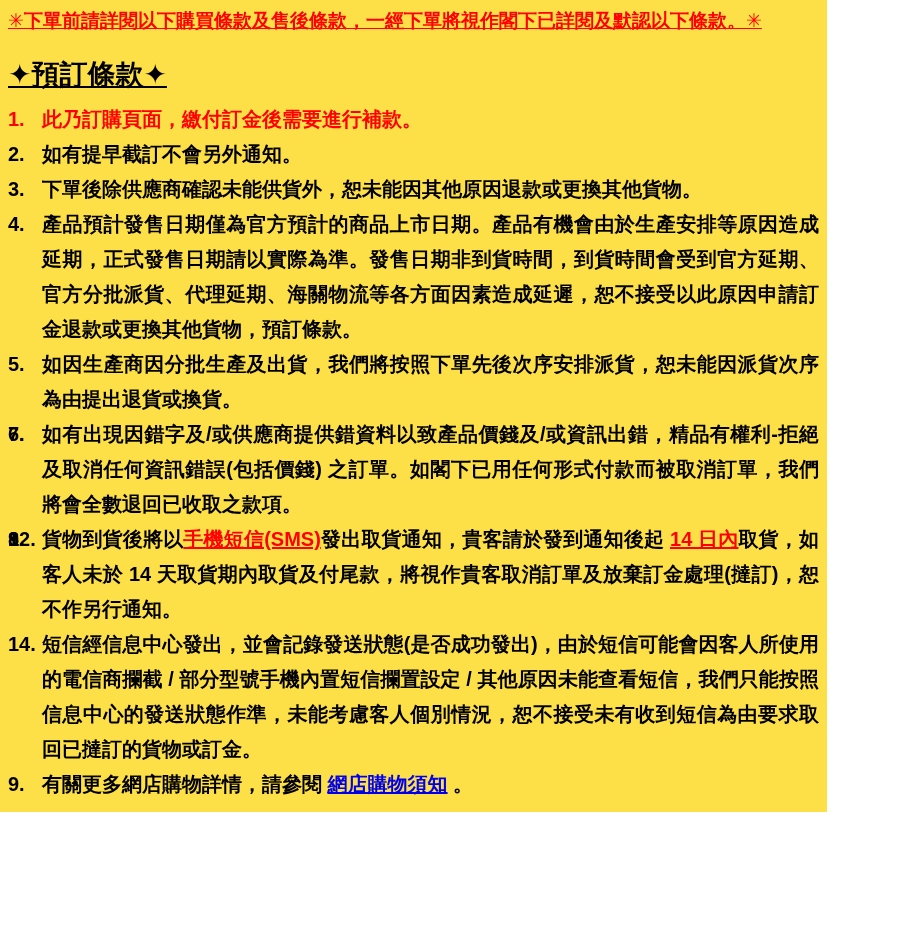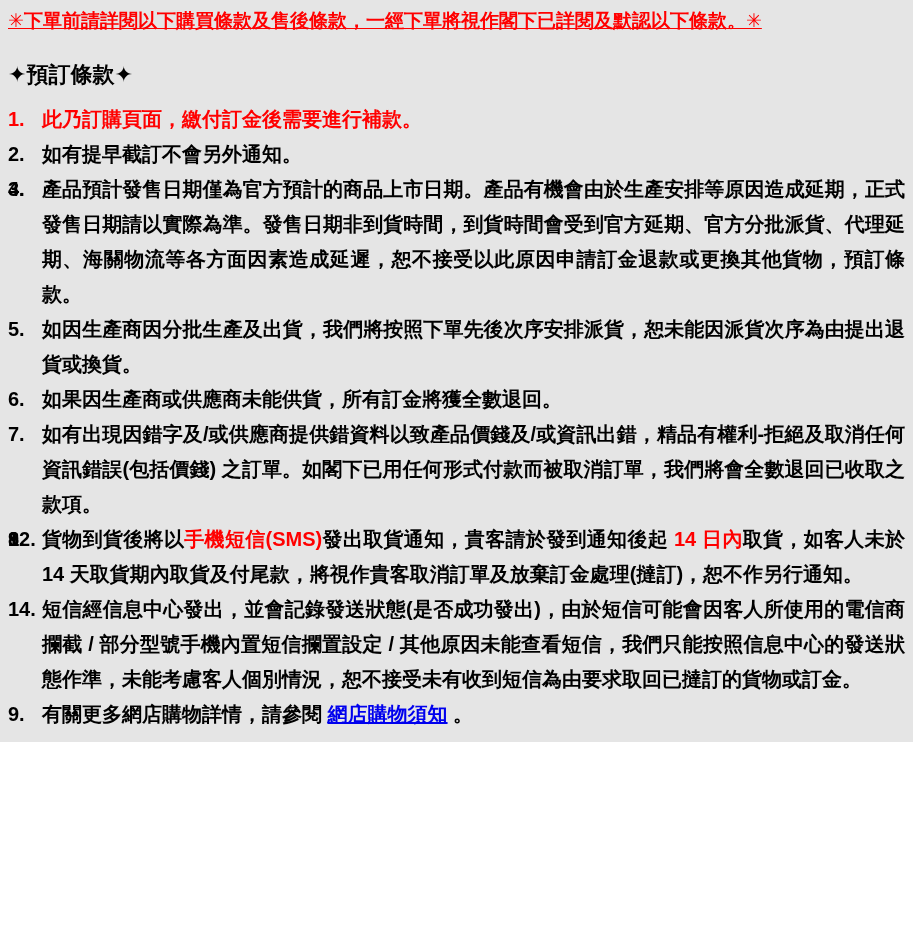--- a/index.html
+++ b/index.html
@@ -4,37 +4,38 @@
 <style>
   html, body {
     margin: 0;
     padding: 0;
     background: #ffffff;
     color: #000000;
     font-family: "Liberation Sans", "DejaVu Sans", sans-serif;
     font-weight: 700;
   }
   .page {
-    width: 913px;
+    width: 827px;
     box-sizing: border-box;
     padding: 6px 8px 10px 8px;
-    background: #e5e5e5;
+    background: #fde047;
   }
   .notice {
     color: var(--alert, #ff0000);
     font-size: 19px;
     line-height: 30px;
     text-decoration: underline;
     margin: 0 0 24px 0;
     white-space: nowrap;
   }
   .heading {
     color: #000000;
-    font-size: 22px;
+    font-size: 28px;
     line-height: 30px;
+    text-decoration: underline;
     margin: 0 0 12px 0;
   }
   .terms {
     font-size: 20px;
     line-height: 35px;
   }
   .term-item {
     position: relative;
     padding-left: 34px;
     text-align: justify;
@@ -46,41 +47,42 @@
     width: 32px;
   }
   .term-item.red,
   .term-item.red .term-number {
     color: var(--alert, #ff0000);
   }
   .seg-normal { color: inherit; }
   .seg-red { color: var(--alert, #ff0000); }
   .seg-red-underline {
     color: var(--alert, #ff0000);
+    text-decoration: underline;
   }
   .seg-link {
     color: var(--link, #0000ee);
     cursor: pointer;
   }
 </style>
 </head>
 <body>
 
 <div class="page">
   <div class="notice">✳下單前請詳閱以下購買條款及售後條款，一經下單將視作閣下已詳閱及默認以下條款。✳</div>
 
   <div class="heading">✦預訂條款✦</div>
 
   <div class="terms">
       <div class="term-item red"><span class="term-number">1.</span><span class="term-text"><span class="seg-red">此乃訂購頁面，繳付訂金後需要進行補款。</span></span></div>
       <div class="term-item"><span class="term-number">2.</span><span class="term-text"><span class="seg-normal">如有提早截訂不會另外通知。</span></span></div>
-      <div class="term-item"><span class="term-number">3.</span></div>
+      <div class="term-item"><span class="term-number">3.</span><span class="term-text"><span class="seg-normal">下單後除供應商確認未能供貨外，恕未能因其他原因退款或更換其他貨物。</span></span></div>
       <div class="term-item"><span class="term-number">4.</span><span class="term-text"><span class="seg-normal">產品預計發售日期僅為官方預計的商品上市日期。產品有機會由於生產安排等原因造成延期，正式發售日期請以實際為準。發售日期非到貨時間，到貨時間會受到官方延期、官方分批派貨、代理延期、海關物流等各方面因素造成延遲，恕不接受以此原因申請訂金退款或更換其他貨物，預訂條款。</span></span></div>
       <div class="term-item"><span class="term-number">5.</span><span class="term-text"><span class="seg-normal">如因生產商因分批生產及出貨，我們將按照下單先後次序安排派貨，恕未能因派貨次序為由提出退貨或換貨。</span></span></div>
-      <div class="term-item"><span class="term-number">6.</span><span class="term-text"><span class="seg-normal">如果因生產商或供應商未能供貨，所有訂金將獲全數退回。</span></span></div>
+      <div class="term-item"><span class="term-number">6.</span></div>
       <div class="term-item"><span class="term-number">7.</span><span class="term-text"><span class="seg-normal">如有出現因錯字及/或供應商提供錯資料以致產品價錢及/或資訊出錯，精品有權利-拒絕及取消任何資訊錯誤(包括價錢) 之訂單。如閣下已用任何形式付款而被取消訂單，我們將會全數退回已收取之款項。</span></span></div>
       <div class="term-item"><span class="term-number">8.</span></div>
       <div class="term-item"><span class="term-number">9.</span></div>
       <div class="term-item"><span class="term-number">12.</span></div>
       <div class="term-item"><span class="term-number">1.</span><span class="term-text"><span class="seg-normal">貨物到貨後將以</span><span class="seg-red-underline">手機短信(SMS)</span><span class="seg-normal">發出取貨通知，貴客請於發到通知後起 </span><span class="seg-red-underline">14 日內</span><span class="seg-normal">取貨，如客人未於 14 天取貨期內取貨及付尾款，將視作貴客取消訂單及放棄訂金處理(撻訂)，恕不作另行通知。</span></span></div>
       <div class="term-item"><span class="term-number">14.</span><span class="term-text"><span class="seg-normal">短信經信息中心發出，並會記錄發送狀態(是否成功發出)，由於短信可能會因客人所使用的電信商攔截 / 部分型號手機內置短信攔置設定 / 其他原因未能查看短信，我們只能按照信息中心的發送狀態作準，未能考慮客人個別情況，恕不接受未有收到短信為由要求取回已撻訂的貨物或訂金。</span></span></div>
       <div class="term-item"><span class="term-number">9.</span><span class="term-text"><span class="seg-normal">有關更多網店購物詳情，請參閱 </span><a class="seg-link" href="#">網店購物須知</a><span class="seg-normal"> 。</span></span></div>
     </div>
 </div>
 

